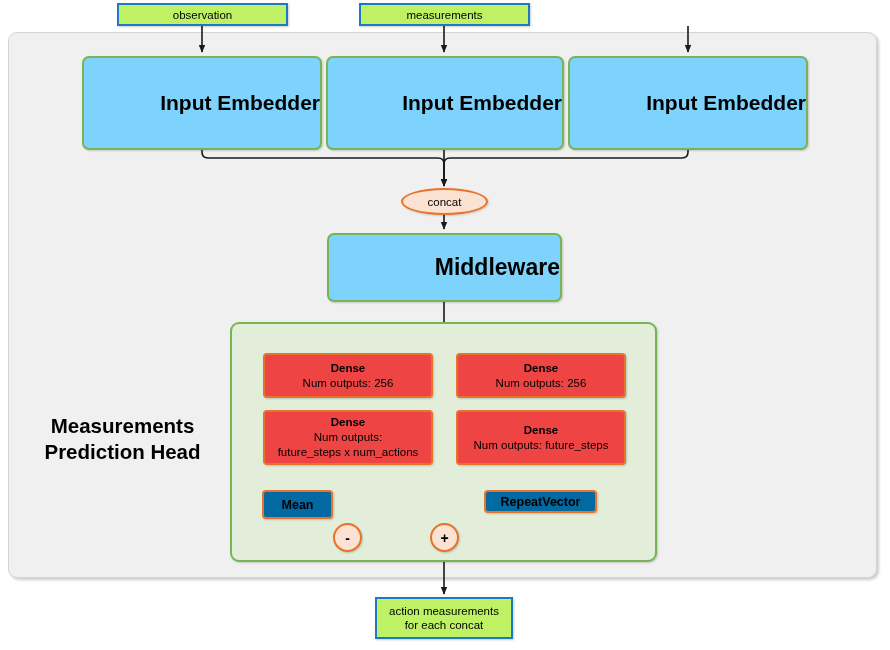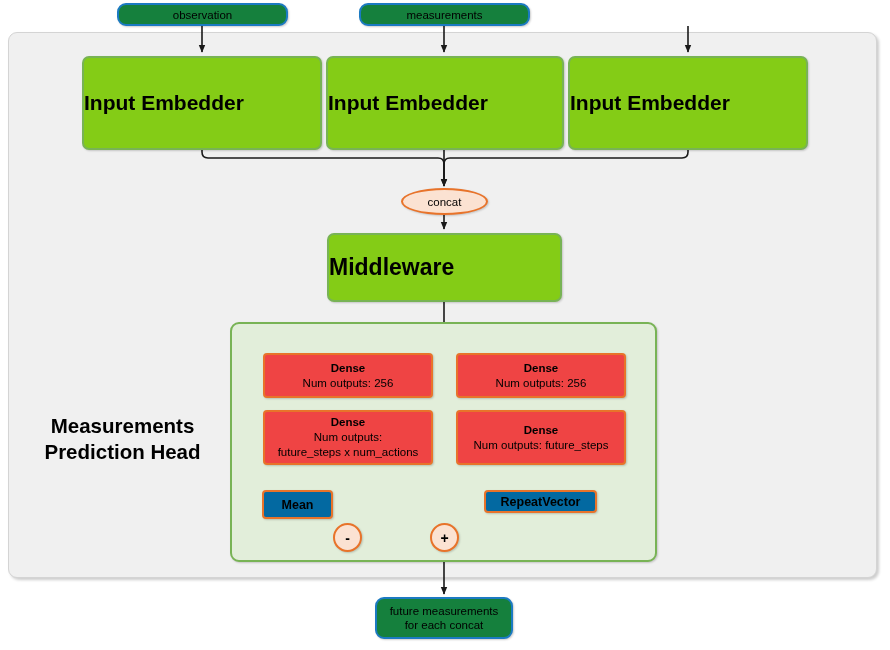--- a/index.html
+++ b/index.html
@@ -17,39 +17,39 @@
   #stage {
     position: absolute;
     left: 0; top: 0;
     width: 890px;
     height: 650px;
   }
   .abs { position: absolute; box-sizing: border-box; text-align: right; }
 
   
   .io-box {
-    background: #15803d;
+    background: #bef264;
     border: 2px solid #1b7ac2;
-    border-radius: 9px;
+    border-radius: 0;
     display: flex;
     align-items: center;
     justify-content: center;
     text-align: center;
     color: #000;
     font-size: 11.5px;
     line-height: 14px;
     box-shadow: 1px 1px 2px rgba(0,0,0,0.20);
   }
   .green-box {
-    background: #84cc16;
+    background: #7dd3fc;
     border: 2px solid #78b355;
     border-radius: 7px;
     display: flex;
     align-items: center;
-    justify-content: flex-start;
+    justify-content: flex-end;
     text-align: center;
     color: #000;
     box-shadow: 1px 1px 2px rgba(0,0,0,0.18);
   }
   .embedder {
     font-size: 21px;
     font-weight: bold;
   }
   .middleware {
     font-size: 23px;
@@ -233,17 +233,17 @@
   </div>
   <div class="abs op-plain" style="left:484px; top:490px; width:113px; height:23px;">
     <span>RepeatVector</span>
   </div>
 
   <div class="abs op-circle" style="left:430px; top:523px; width:29px; height:29px;">
     <span>+</span>
   </div>
 
   <div class="abs io-box" style="left:375px; top:597px; width:138px; height:42px; flex-direction:column;">
-    <span>future measurements</span>
+    <span>action measurements</span>
     <span>for each concat</span>
   </div>
 
 </div>
 
 </body></html>

